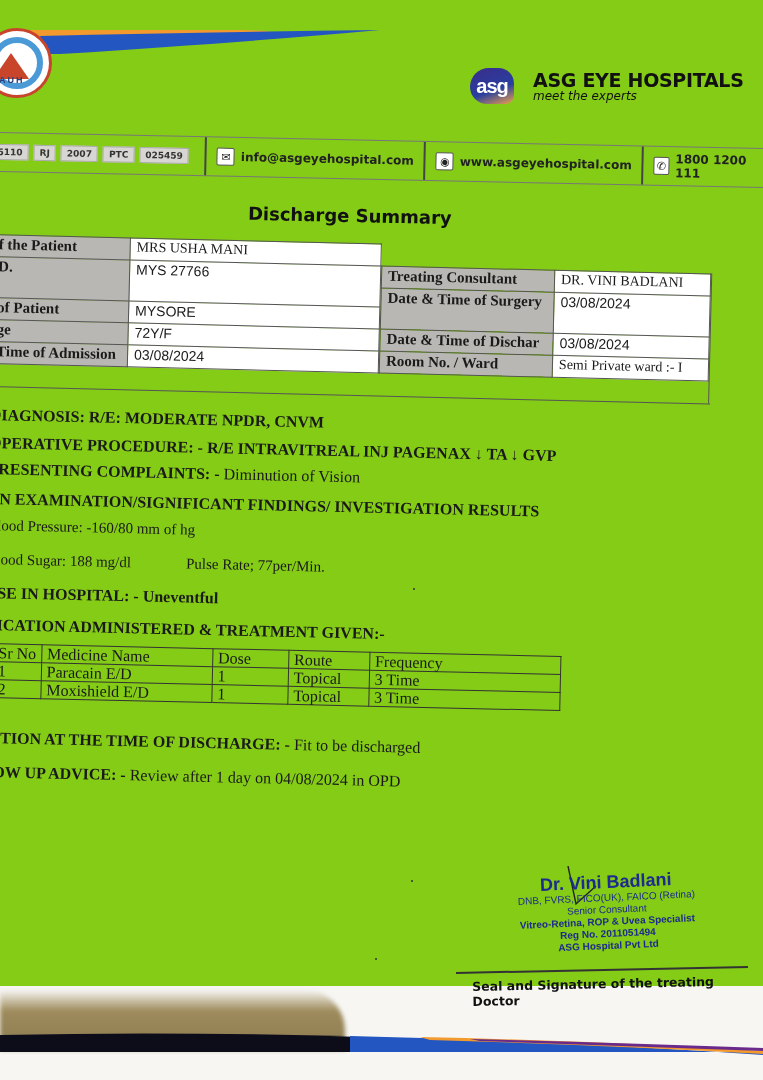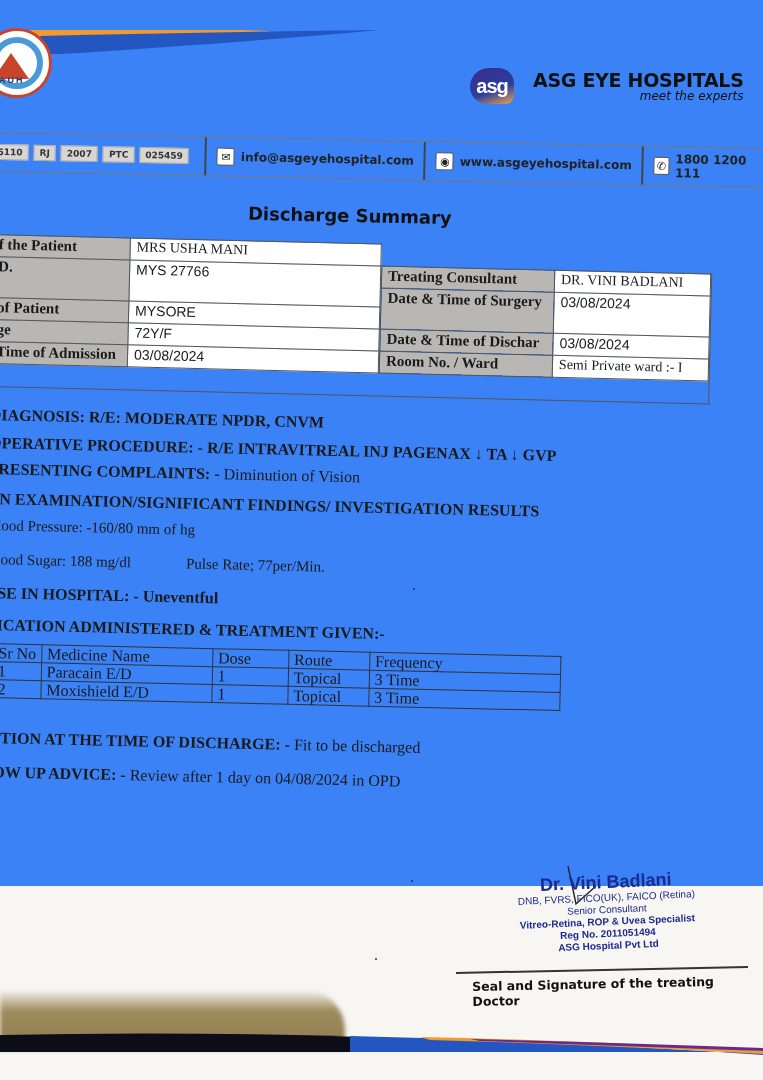--- a/index.html
+++ b/index.html
@@ -3,22 +3,22 @@
 <meta charset="utf-8">
 <style>
   html, body { margin: 0; padding: 0; }
   body {
     width: 763px; height: 1080px; overflow: hidden; position: relative;
     background: #f7f6f3;
     font-family: "Liberation Serif", serif;
     color: #1a1a1a;
   }
   .page {
-    position: absolute; left: 0; top: 0; width: 763px; height: 886px;
-    background: #3b82f6;
+    position: absolute; left: 0; top: 0; width: 763px; height: 986px;
+    background: #84cc16;
   }
   
   .swoosh-top { position: absolute; left: 0; top: 0; width: 763px; height: 60px; }
   .swoosh-bottom { position: absolute; left: 0; top: 1005px; width: 763px; height: 75px; }
   .logo-left {
     position: absolute; left: -18px; top: 28px; width: 70px; height: 70px;
     border-radius: 50%; background: #fff; border: 3px solid #c8452c;
     box-sizing: border-box; overflow: hidden;
   }
   .logo-left .inner {
@@ -43,21 +43,21 @@
     color: #fff; font-family: "Liberation Sans", sans-serif; font-weight: bold; font-size: 20px;
     display: flex; align-items: center; justify-content: center; letter-spacing: -1px;
   }
   .brand-text { margin-left: 19px; }
   .brand-name {
     font-family: "DejaVu Sans", sans-serif; font-weight: bold; font-size: 19px; color: #111;
     line-height: 20px; letter-spacing: -0.3px;
   }
   .brand-tag {
     font-family: "DejaVu Sans", sans-serif; font-style: italic; font-size: 12px; color: #111;
-    text-align: right; line-height: 13px;
+    text-align: left; line-height: 13px;
   }
   
   .contact-bar {
     position: absolute; left: 0; top: 132px; width: 770px; height: 38px;
     transform: rotate(1.2deg); transform-origin: 0 0;
     border-top: 1px solid #777; border-bottom: 1px solid #777;
     display: flex; align-items: center; font-family: "DejaVu Sans", sans-serif; font-size: 12px;
   }
   .reg-group { display: flex; gap: 5px; padding-left: 0; margin-left: -8px; }
   .reg-chip {

